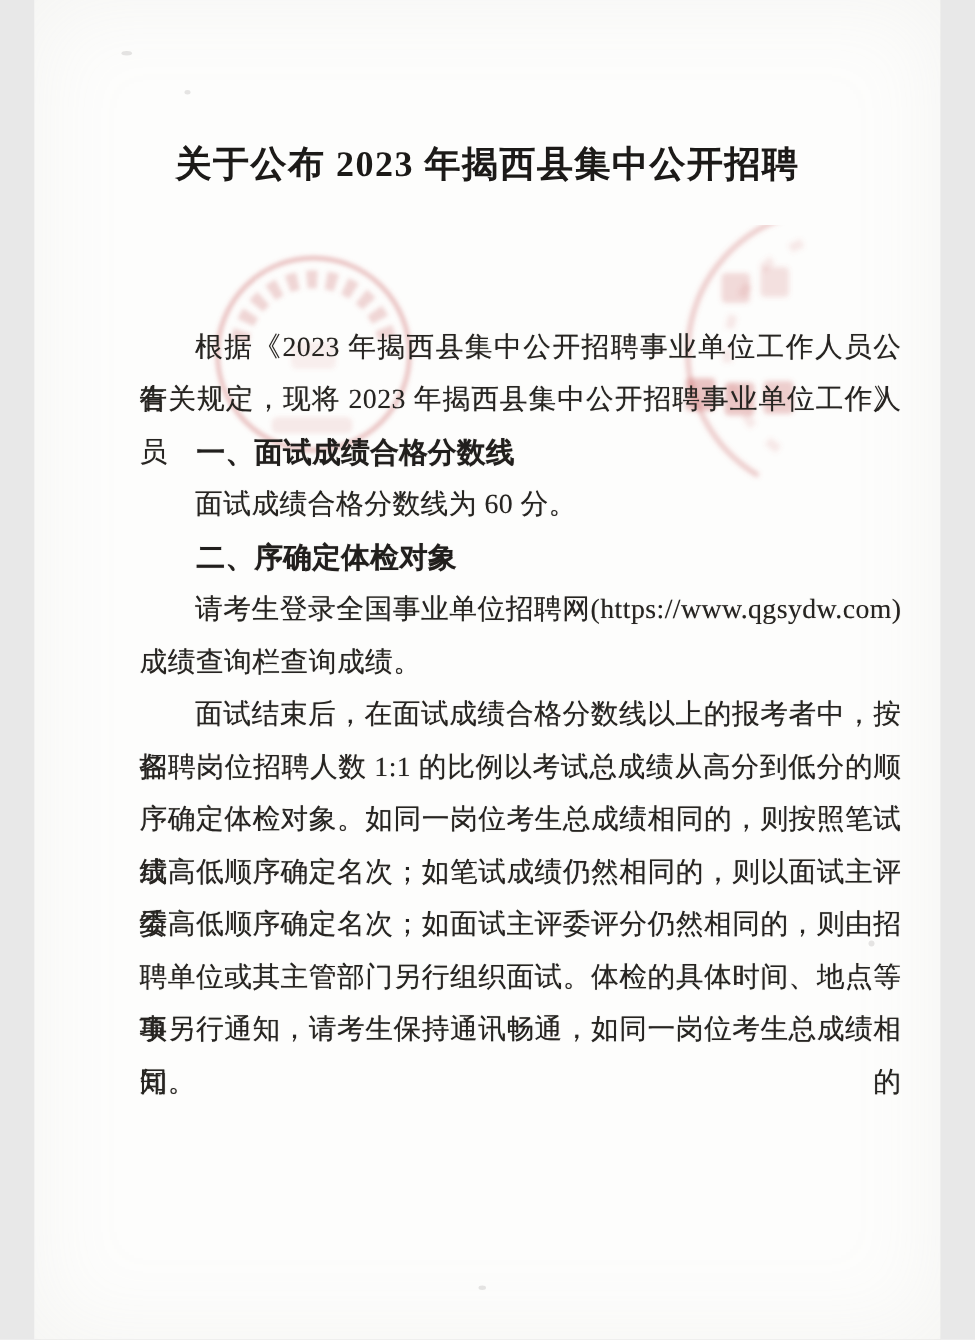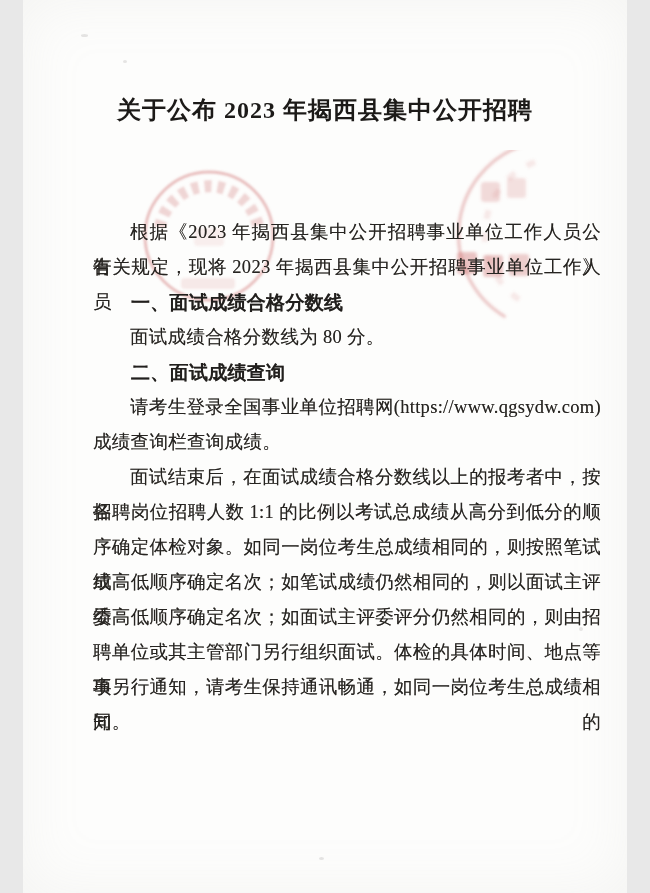--- a/index.html
+++ b/index.html
@@ -128,22 +128,22 @@
   <div class="speck" style="left:296px; top:857px; width:5px; height:3px;"></div>
 
   <div class="title-block">
     <div class="title-line">关于公布 2023 年揭西县集中公开招聘</div>
   </div>
 
   <div class="body-text" id="body-text">
       <div class="line indent">根据《2023 年揭西县集中公开招聘事业单位工作人员公告》</div>
       <div class="line">有关规定，现将 2023 年揭西县集中公开招聘事业单位工作人员</div>
       <div class="line heading">一、面试成绩合格分数线</div>
-      <div class="line indent last">面试成绩合格分数线为 80 分。</div>
-      <div class="line heading">二、面试成绩查询</div>
+      <div class="line indent last">面试成绩合格分数线为 60 分。</div>
+      <div class="line heading">二、序确定体检对象</div>
       <div class="line indent">请考生登录全国事业单位招聘网(https://www.qgsydw.com)</div>
       <div class="line last">成绩查询栏查询成绩。</div>
       <div class="line indent">面试结束后，在面试成绩合格分数线以上的报考者中，按各</div>
       <div class="line">招聘岗位招聘人数 1:1 的比例以考试总成绩从高分到低分的顺</div>
       <div class="line">序确定体检对象。如同一岗位考生总成绩相同的，则按照笔试成</div>
       <div class="line">绩高低顺序确定名次；如笔试成绩仍然相同的，则以面试主评委</div>
       <div class="line">绩高低顺序确定名次；如面试主评委评分仍然相同的，则由招</div>
       <div class="line">聘单位或其主管部门另行组织面试。体检的具体时间、地点等事</div>
       <div class="line">项另行通知，请考生保持通讯畅通，如同一岗位考生总成绩相同的</div>
       <div class="line last">知。</div>

